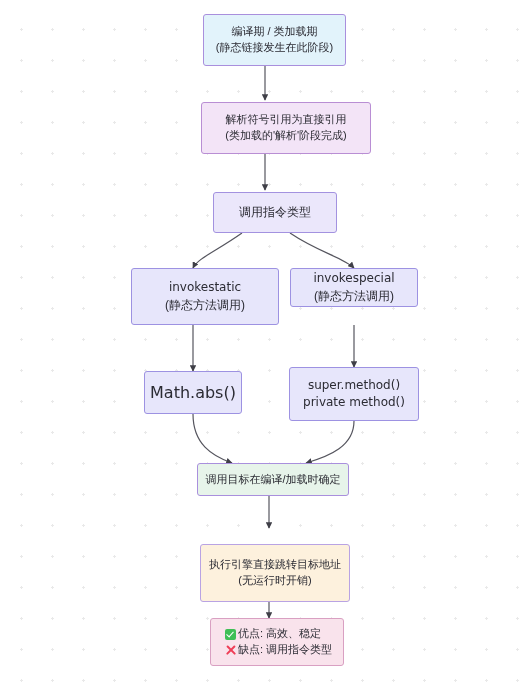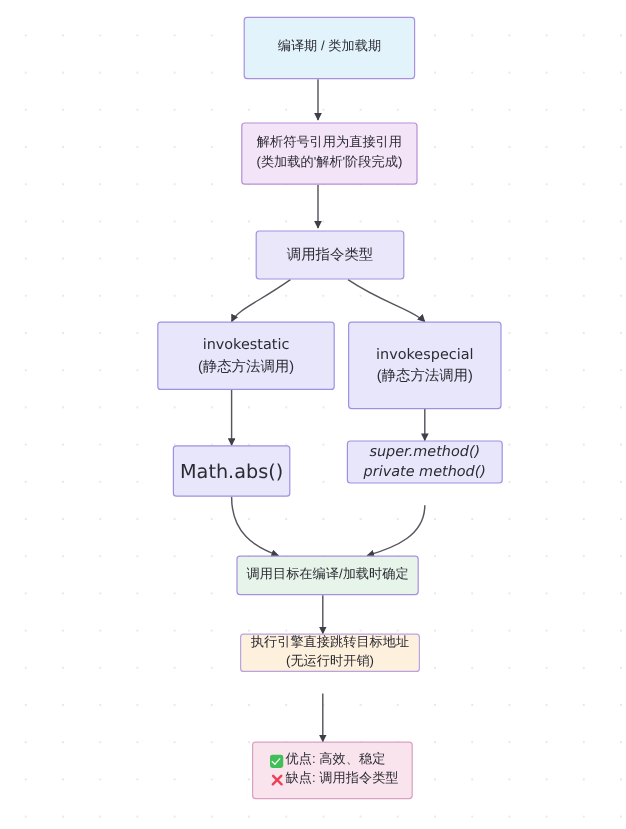--- a/index.html
+++ b/index.html
@@ -145,55 +145,56 @@
       <path d="M 354 421 C 354 446, 330 456, 306 463"></path>
 
       <path d="M 269 496 L 269 528"></path>
 
       <path d="M 269 578 L 269 618"></path>
     </g>
   </svg>
 
   <div class="node n-blue" style="left:203px; top:14px; width:143px; height:52px;">
     <span class="line">编译期 / 类加载期</span>
-  </div>
-
-  <div class="node n-purple" style="left:201px; top:102px; width:147px; height:52px;">
+    <span class="line">(静态链接发生在此阶段)</span>
+  </div>
+
+  <div class="node n-purple" style="left:201px; top:102px; width:170px; height:52px;">
     <span class="line">解析符号引用为直接引用</span>
     <span class="line">(类加载的'解析'阶段完成)</span>
   </div>
 
   <div class="node n-lilac" style="left:213px; top:192px; width:124px; height:41px; font-size:12px;">
     <span class="line">调用指令类型</span>
   </div>
 
   <div class="node n-indigo" style="left:131px; top:268px; width:148px; height:57px; font-size:12px;">
     <span class="line mono">invokestatic</span>
     <span class="line">(静态方法调用)</span>
   </div>
 
-  <div class="node n-indigo" style="left:290px; top:268px; width:128px; height:73px; font-size:12px;">
+  <div class="node n-indigo" style="left:290px; top:268px; width:128px; height:39px; font-size:12px;">
     <span class="line mono">invokespecial</span>
     <span class="line">(静态方法调用)</span>
   </div>
 
   <div class="node n-indigo" style="left:144px; top:371px; width:98px; height:43px; font-size:16px;">
     <span class="line mono">Math.abs()</span>
   </div>
 
-  <div class="node n-indigo" style="left:289px; top:367px; width:130px; height:36px; font-size:12px;font-style:italic;">
+  <div class="node n-indigo" style="left:289px; top:367px; width:130px; height:54px; font-size:12px;">
     <span class="line mono">super.method()</span>
     <span class="line mono">private method()</span>
   </div>
 
   <div class="node n-green" style="left:197px; top:463px; width:152px; height:33px;">
     <span class="line">调用目标在编译/加载时确定</span>
   </div>
 
-  <div class="node n-orange" style="left:200px; top:528px; width:150px; height:32px;">
+  <div class="node n-orange" style="left:200px; top:544px; width:150px; height:58px;">
     <span class="line">执行引擎直接跳转目标地址</span>
     <span class="line">(无运行时开销)</span>
   </div>
 
   <div class="node n-pink" style="left:210px; top:618px; width:134px; height:48px; padding:4px 0;">
     <div class="bullet-row">
       <span class="ico ico-check"></span>
       <span>优点: 高效、稳定</span>
     </div>
     <div class="bullet-row">

